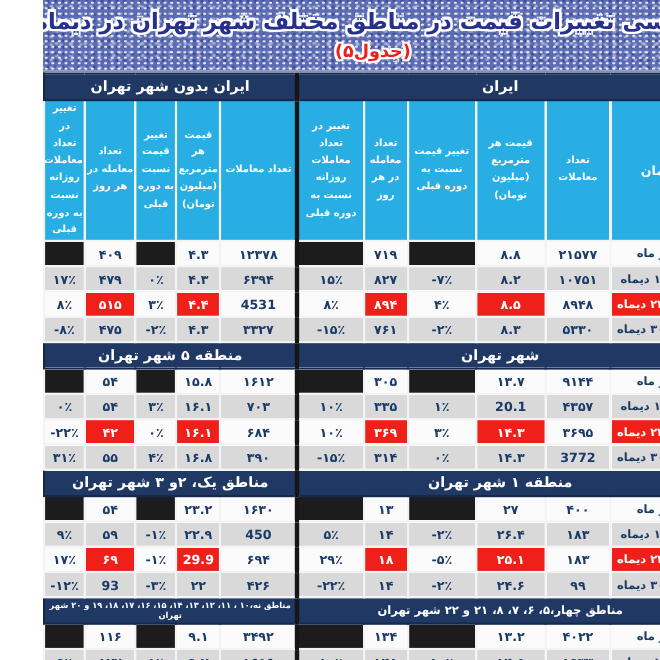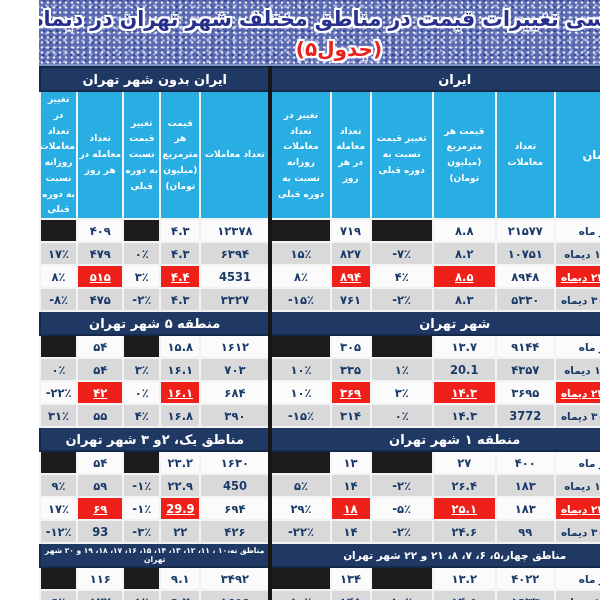--- a/index.html
+++ b/index.html
@@ -13,21 +13,21 @@
       radial-gradient(rgba(38,49,118,.6) 1px, transparent 1.8px),
       radial-gradient(rgba(255,255,255,.4) 1.2px, transparent 2.3px);
     background-size:6px 5px,9px 7px,7px 6px,13px 11px;
     background-position:0 0,3px 2px,1px 4px,6px 1px;
     overflow:visible;}
   .t1{position:absolute;top:7px;left:0;width:100%;text-align:center;
     font-size:20.5px;font-weight:bold;color:#28308e;white-space:nowrap;
     text-shadow:-2px 0 0 #fff,2px 0 0 #fff,0 -2px 0 #fff,0 2px 0 #fff,
       -2px -2px 0 #fff,2px 2px 0 #fff,-2px 2px 0 #fff,2px -2px 0 #fff,0 0 3px #fff;}
   .t2{position:absolute;top:37px;left:0;width:100%;text-align:center;
-    font-size:20px;font-weight:bold;color:#e9211a;
+    font-size:16px;font-weight:bold;color:#e9211a;
     text-shadow:-2px 0 0 #fff,2px 0 0 #fff,0 -2px 0 #fff,0 2px 0 #fff,
       -2px -2px 0 #fff,2px 2px 0 #fff,-2px 2px 0 #fff,2px -2px 0 #fff,0 0 4px #fff;}
   
   .tblwrap{position:absolute;top:64px;left:0;width:600px;height:536px;z-index:1;
     border-top:2px solid #7c92c4;}
   table{border-collapse:collapse;table-layout:fixed;width:600px;height:534px;background:#fff;}
   td,th{border:2px solid #f2f3f5;padding:0;margin:0;text-align:center;
     vertical-align:middle;overflow:hidden;}
   .sec{background:#1f3864;color:#fff;font-weight:bold;font-size:13px;height:22px;
     border-color:#16294a;}
@@ -36,21 +36,21 @@
   .headrow th{height:96px;}
   .colh{background:#29aee4;color:#fff;font-size:9px;font-weight:bold;
     line-height:1.75;padding:0 1px;}
   .time-h{font-size:11.5px;}
   tr.big td{height:23px;}
   tr.rw td,tr.rg td{height:21px;}
   tr.rw td{background:#fbfbfb;}
   tr.rg td{background:#d9d9d9;}
   .num{font-weight:bold;color:#1a3a68;font-size:11.5px;direction:ltr;}
   .time{font-weight:bold;color:#1a3a68;font-size:10.5px;white-space:nowrap;}
-  td.red{background:#ee2019 !important;color:#fff !important;text-decoration:underline;}
+  td.red{background:#ee2019 !important;color:#fff !important;}
   td.blk{background:#1c1c1c !important;}
   .dv{border-left:4px solid #161616 !important;}
 </style>
 </head>
 <body>
 
 <div class="band">
   <div class="t1">بررسی تغییرات قیمت در مناطق مختلف شهر تهران در دیماه ۹۸</div>
   <div class="t2">(جدول۵)</div>
 </div>

